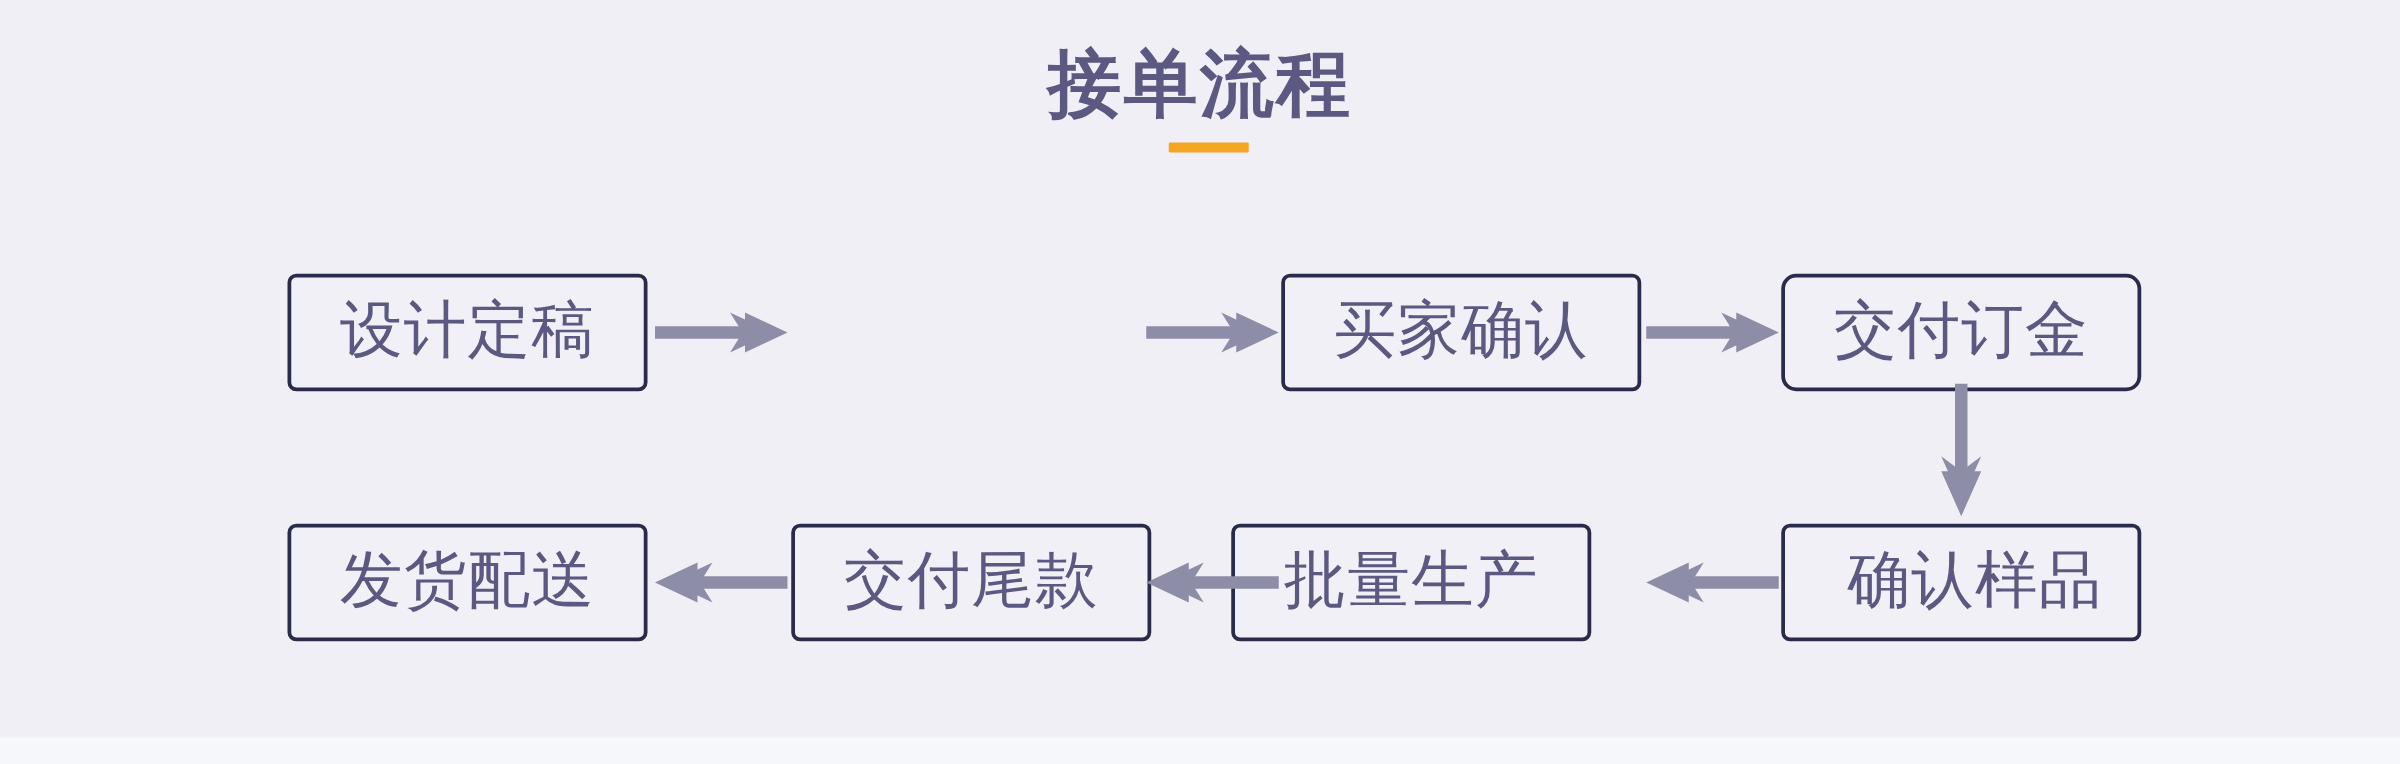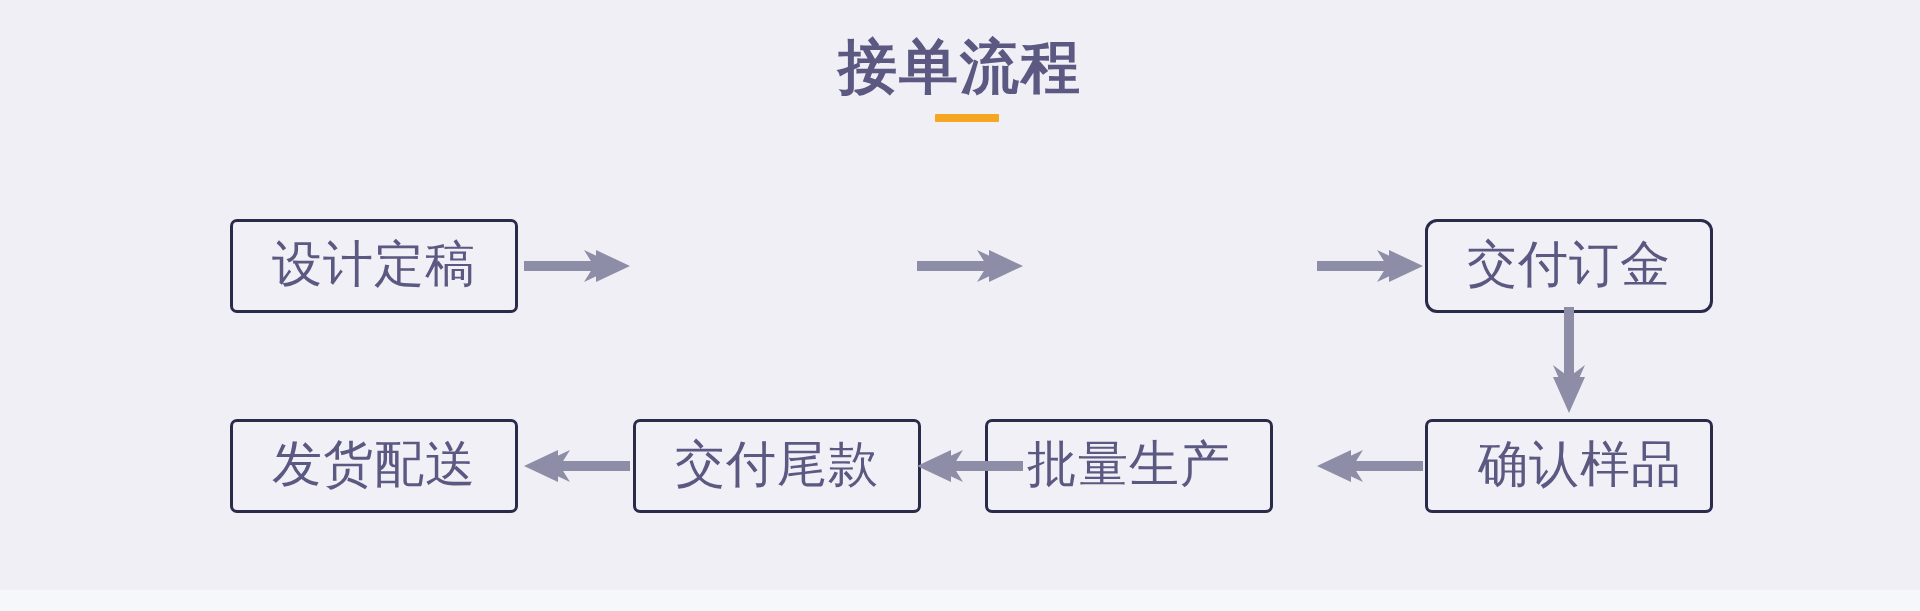--- a/index.html
+++ b/index.html
@@ -117,20 +117,23 @@
   <div id="bottom-strip"></div>
 
   <div id="title-block">
     <div id="page-title">接单流程</div>
   </div>
   <div id="title-rule"></div>
 
   <div class="flow-box" id="box-0">
     <span class="flow-box-label">设计定稿</span>
   </div>
+  <div class="flow-box" id="box-2">
+    <span class="flow-box-label">买家确认</span>
+  </div>
   <div class="flow-box" id="box-3">
     <span class="flow-box-label">交付订金</span>
   </div>
   <div class="flow-box" id="box-4">
     <span class="flow-box-label">确认样品</span>
   </div>
   <div class="flow-box" id="box-5">
     <span class="flow-box-label">批量生产</span>
   </div>
   <div class="flow-box" id="box-6">

